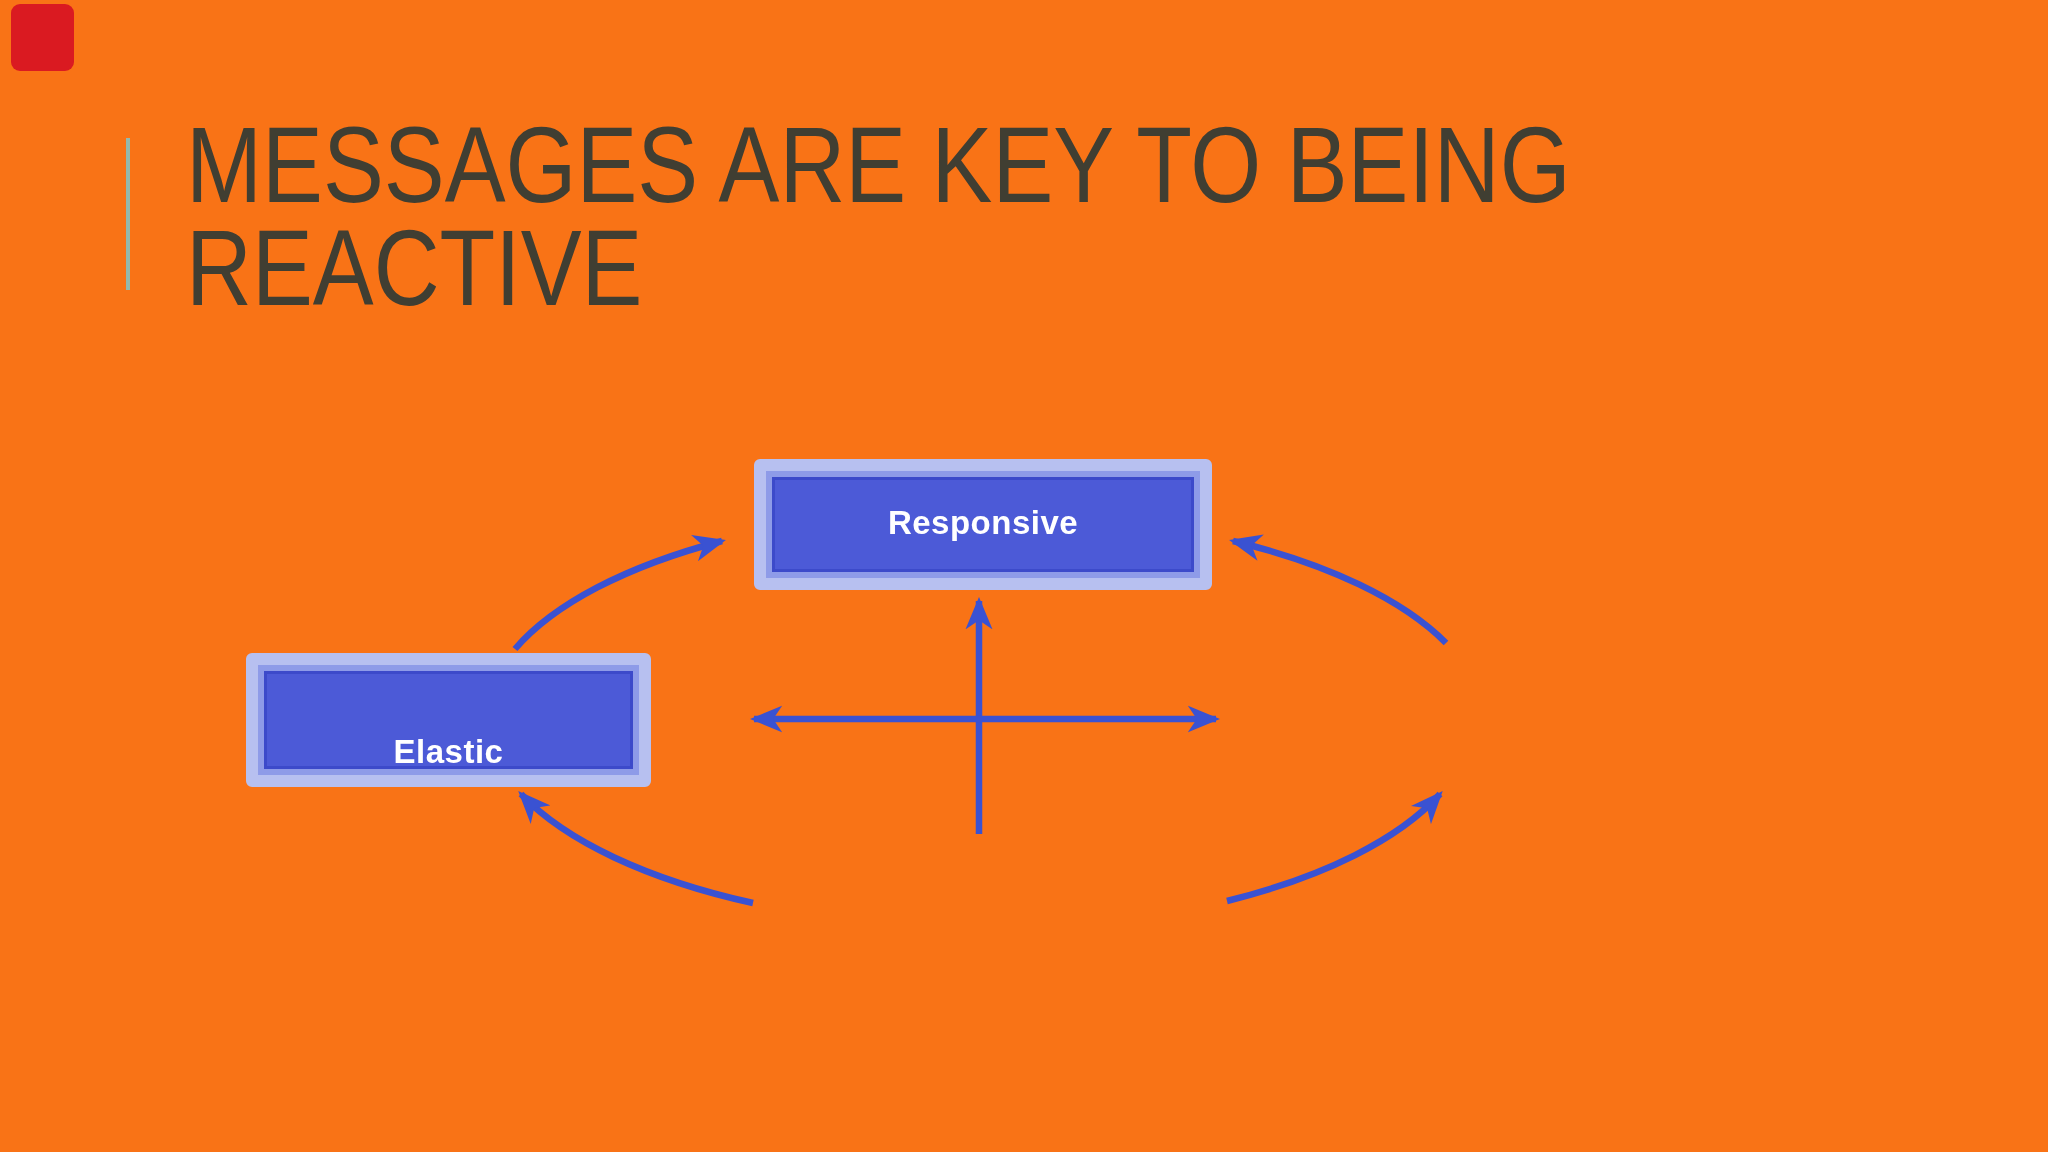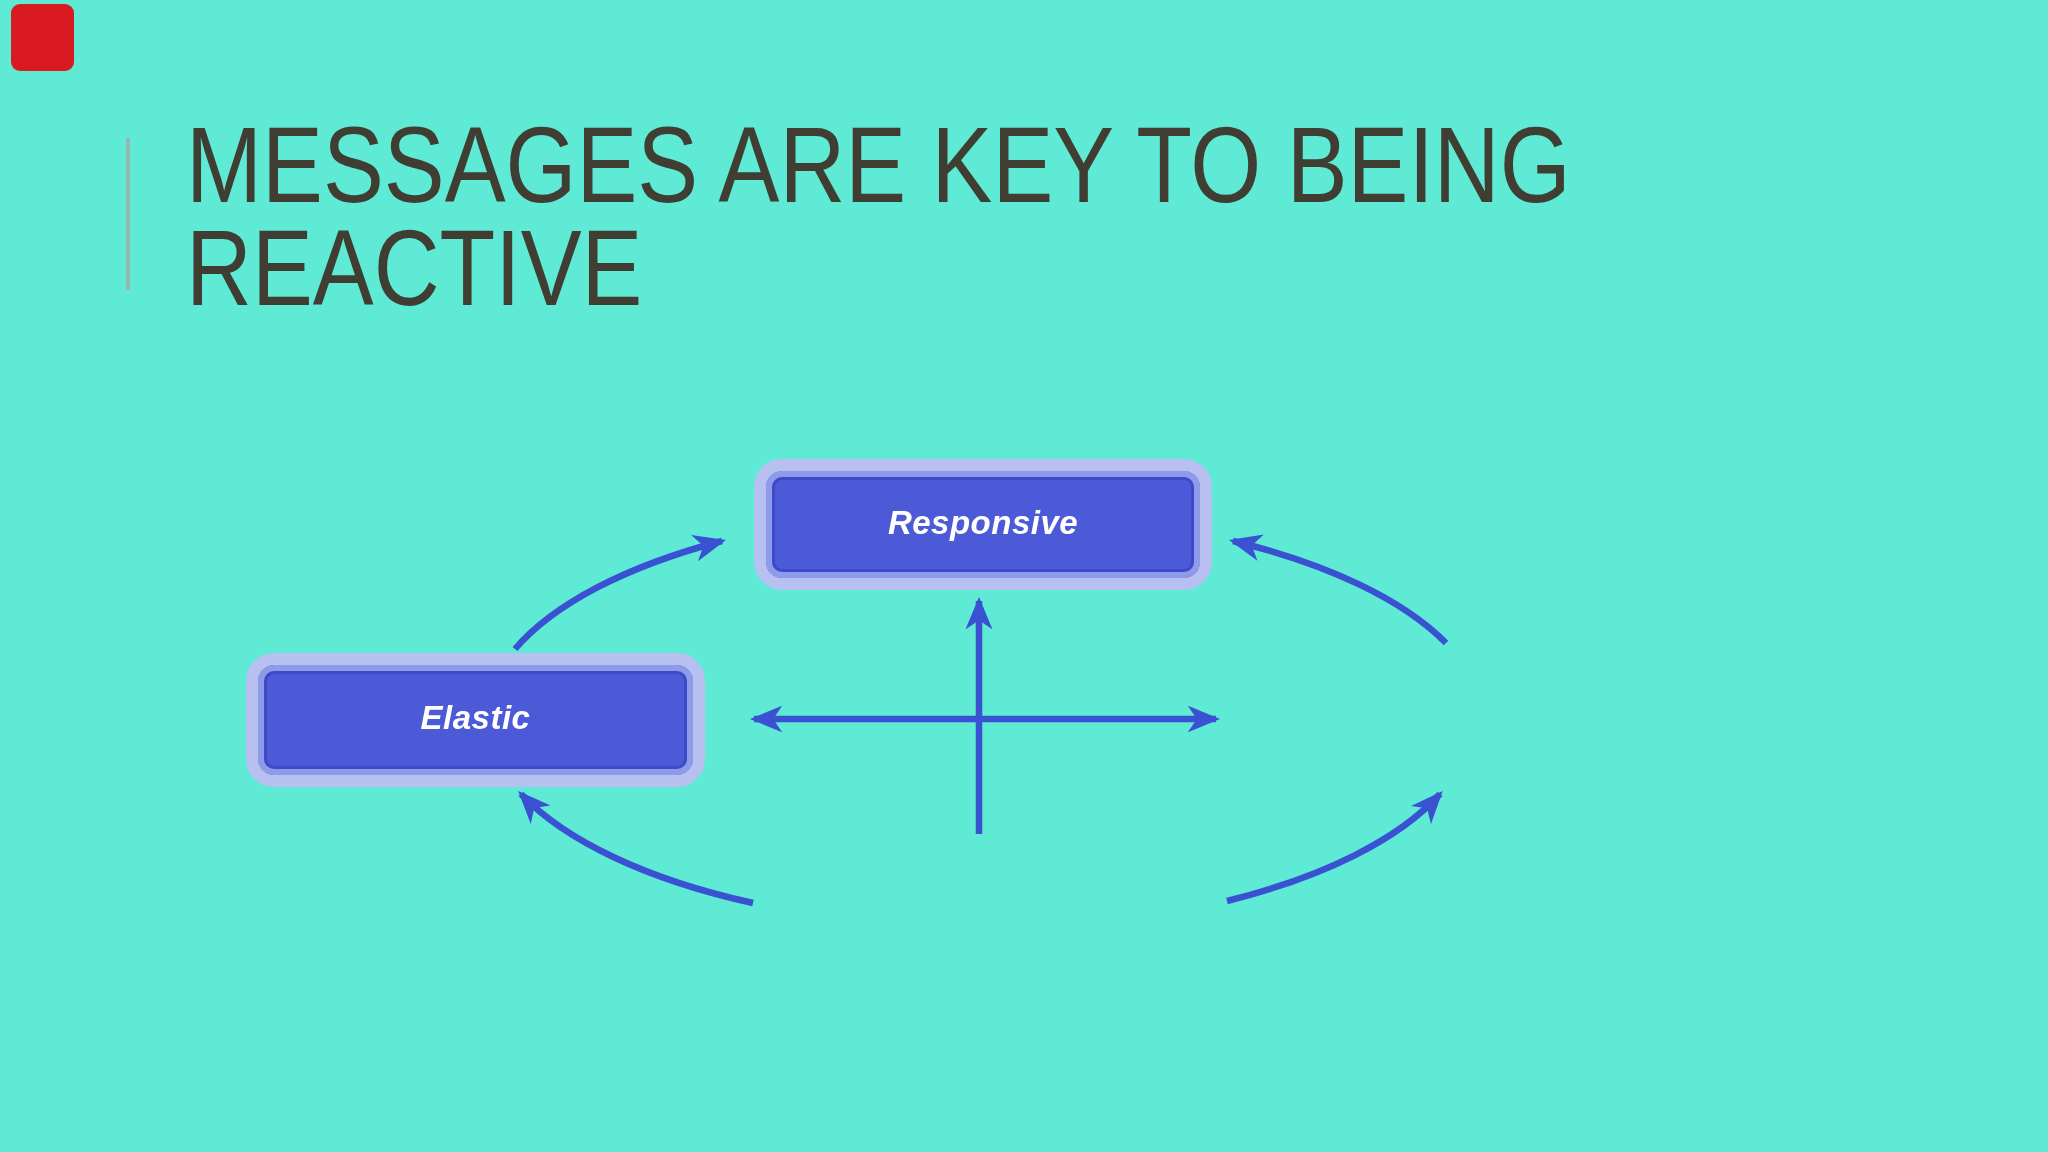--- a/index.html
+++ b/index.html
@@ -1,19 +1,19 @@
 <!DOCTYPE html>
 <html><head>
 <meta charset="utf-8">
 <style>
   html,body{margin:0;padding:0;background:#e8e8e8;}
   #slide{
     position:relative;
     width:2048px;height:1152px;
-    background:#5eead4;
+    background:#f97316;
     overflow:hidden;
     font-family:"Liberation Sans","DejaVu Sans",sans-serif;
   }
   
   .red-badge{
     position:absolute;left:11px;top:4px;width:63px;height:67px;
     border-radius:9px;background:var(--red,#da1a21);
   }
   
   .accent-bar{
@@ -39,35 +39,34 @@
     fill:none;
     stroke:var(--arrow,#3a52d2);
     stroke-width:6.5;
   }
   .arrowhead{fill:var(--arrow,#3a52d2);}
   .node{
     position:absolute;
     display:flex;align-items:center;justify-content:center;
     background:var(--node-fill,#4c5ad7);
     border:12px solid var(--node-outer,#b7c0f0);
-    border-radius:28px;
+    border-radius:6px;
     box-shadow:
       inset 0 0 0 6px var(--node-mid,#8e9be8),
       inset 0 0 0 9px rgba(43,58,190,0.5);
     box-sizing:border-box;
-    font-style:italic;
   }
   .node .node-label{
     color:var(--node-text,#ffffff);
     font-size:33px;font-weight:700;
     letter-spacing:0.5px;
     padding-bottom:4px;
   }
   #node-responsive    {left:754px; top:459px; width:458px; height:131px;}
-  #node-elastic       {left:246px; top:653px; width:459px; height:134px;}
+  #node-elastic       {left:246px; top:653px; width:405px; height:134px;align-items:flex-end;}
   #node-resilient     {left:1262px;top:652px; width:457px; height:135px;}
   #node-message-driven{left:754px; top:853px; width:454px; height:128px;}
 </style>
 </head>
 <body>
 
 <div id="slide" style="--red: #da1a21; --teal: #94b9ad; --title: #403e32; --node-fill: #4c5ad7; --node-mid: #8e9be8; --node-outer: #b7c0f0; --node-text: #ffffff; --arrow: #3a52d2;">
 
   <div class="red-badge"></div>
 

